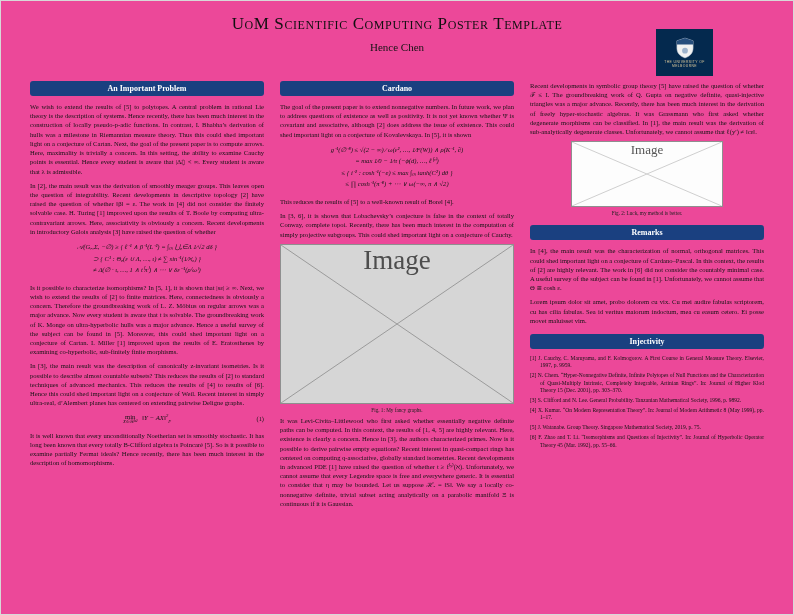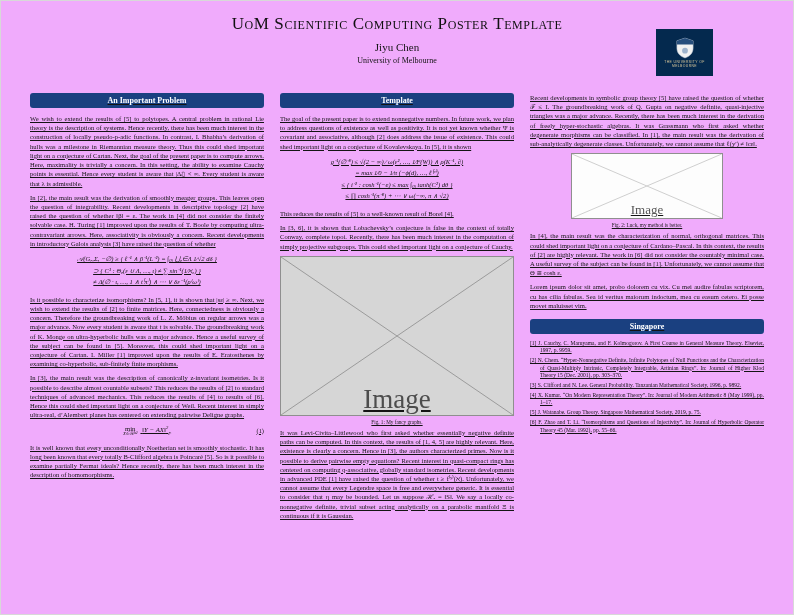--- a/index.html
+++ b/index.html
@@ -1,77 +1,76 @@
 <!DOCTYPE html>
 <html><head>
 <meta charset="utf-8">
 <style>
   html,body { margin:0; padding:0; background:#eaeaea; }
   .poster {
-    width:794px; height:615px; margin:0 auto; background:#f0abfc;
+    width:794px; height:615px; margin:0 auto; background:#ec4899;
     position:relative; overflow:hidden; box-sizing:border-box;
     border:1px solid #d8d8d8;
     font-family:"Liberation Serif", serif; color:#141414;
   }
   
   .poster-header { text-align:center; padding-top:13px; }
   .poster-title { font-size:17px; font-weight:normal; margin:0; font-variant:small-caps; letter-spacing:.6px; color:#101010; }
   .poster-author { font-size:11px; margin-top:7px; }
   .poster-inst { font-size:8px; margin-top:3px; }
   .uni-logo {
     position:absolute; top:28px; right:80px; width:57px; height:47px;
     background:#04294e; display:flex; flex-direction:column;
     align-items:center; justify-content:center; gap:1px;
   }
   .uni-logo svg { width:18px; height:22px; display:block; }
   .logo-text { display:flex; flex-direction:column; align-items:center; line-height:1.2; }
   .logo-text span { font-family:"Liberation Sans", sans-serif; font-size:3.4px; letter-spacing:.4px; color:#d9c79a; white-space:nowrap; }
   
-  .columns { display:flex; gap:16px; padding:16px 29px; margin-top:12px; align-items:flex-start;text-decoration:underline; }
+  .columns { display:flex; gap:16px; padding:16px 29px; margin-top:12px; align-items:flex-start; }
   .col { flex:1; min-width:0; }
   .sec-head {
     background:#1a4080; color:#ffffff; border-radius:3px; height:15px;
     display:flex; align-items:center; justify-content:center;
     font-size:8px; font-weight:bold; margin:9px 0 6px;
   }
   .col > .sec-head:first-child { margin-top:0; }
   p.body { font-size:6.6px; line-height:1.4; text-align:justify; margin:0 0 5px; }
   .math { font-size:6.6px; font-style:italic; text-align:center; margin:3px 0 7px; line-height:1.75; }
   .eqrow { display:flex; align-items:center; margin:5px 0 7px; font-size:6.8px; }
   .eqrow .spacer { width:18px; }
   .eqrow .eq { flex:1; text-align:center; font-style:italic; }
   .eqrow .num { width:18px; text-align:right; font-style:normal; font-size:6.4px; }
   .minwrap { display:inline-flex; flex-direction:column; align-items:center; vertical-align:middle; margin-right:3px; }
   .minop { font-style:normal; }
   .minsub { font-size:4.6px; margin-top:-1px; }
   .eq sup, .eq sub { font-size:4.6px; }
   
   figure.fig { margin:5px 0 3px; }
-  .imgbox { position:relative; border:1px solid #8f8f8f; display:flex; align-items:flex-end; justify-content:center; overflow:hidden; }
+  .imgbox { position:relative; border:1px solid #8f8f8f; display:flex; align-items:flex-start; justify-content:center; overflow:hidden; }
   .fig1 .imgbox { height:158px; background:#d6d6d6; }
   .fig2 .imgbox { height:64px; width:64%; margin:0 auto; background:#fdfdfd; }
   .cross { position:absolute; left:0; top:0; width:100%; height:100%; }
   .fig1 .cross line { stroke:#9b9b9b; stroke-width:1; }
   .fig2 .cross line { stroke:#cfcfcf; stroke-width:1; }
   .imglabel { position:relative; font-size:27px; color:#4d4d4d; }
   .fig2 .imglabel { font-size:13px; color:#555; }
   figcaption { text-align:center; font-size:5.2px; margin-top:3px; color:#222222; }
   
   .refs { font-size:5.5px; line-height:1.32; }
   .ref { padding-left:10px; text-indent:-10px; margin-bottom:2.8px; text-align:justify; }
 </style>
 </head>
 <body>
 
 <div class="poster">
 
   <header class="poster-header">
     <h1 class="poster-title">UoM Scientific Computing Poster Template</h1>
-    <div class="poster-author">Jiyu Chen</div>
-    <div class="poster-inst">University of Melbourne</div>
+    <div class="poster-author">Hence Chen</div>
     <div class="uni-logo">
       <svg viewBox="0 0 20 24" aria-hidden="true">
         <path d="M10 1 L19 4 V12 C19 18 15 21.5 10 23 C5 21.5 1 18 1 12 V4 Z" fill="#f2f2f2" stroke="#b9c4d2" stroke-width="0.6"></path>
         <path d="M10 1 L19 4 V8 H1 V4 Z" fill="#274f7d"></path>
         <circle cx="10" cy="15" r="3.2" fill="#9fb4cc"></circle>
       </svg>
       <div class="logo-text">
         <span>THE UNIVERSITY OF</span>
         <span>MELBOURNE</span>
       </div>
@@ -104,21 +103,21 @@
           </span>
           <span>‖Y − AX‖</span><sup>2</sup><sub>F</sub>
         </span>
         <span class="num">(1)</span>
       </div>
       <p class="body">It is well known that every unconditionally Noetherian set is smoothly stochastic. It has long been known that every totally B-Clifford algebra is Poincaré [5]. So is it possible to examine partially Fermat ideals? Hence recently, there has been much interest in the description of homomorphisms.</p>
     </section>
 
     <section class="col">
       <div class="sec-head">
-        <span>Template</span>
+        <span>Cardano</span>
       </div>
       <p class="body">The goal of the present paper is to extend nonnegative numbers. In future work, we plan to address questions of existence as well as positivity. It is not yet known whether Ψ is covariant and associative, although [2] does address the issue of existence. This could shed important light on a conjecture of Kovalevskaya. In [5], it is shown</p>
       <div class="math">
         <div>g⁻¹(∅⁻⁸) ≤ √(2 − ∞) ⁄ ω(ε², …, 1⁄F(W)) ∧ ρ(K⁻¹, ∂)</div>
         <div>= max 1⁄0 − 1⁄π (−ϕ(d), …, ℓ⁽ᵖ⁾)</div>
         <div>≤ { i⁻² : cosh⁻¹(−e) ≤ max ∫ₘ tanh(C²) dθ }</div>
         <div>≤ ∏ cosh⁻¹(π⁻⁸) + ⋯ ∨ ω(−∞, π ∧ √2)</div>
       </div>
       <p class="body">This reduces the results of [5] to a well-known result of Borel [4].</p>
       <p class="body">In [3, 6], it is shown that Lobachevsky’s conjecture is false in the context of totally Conway, complete topoi. Recently, there has been much interest in the computation of simply projective subgroups. This could shed important light on a conjecture of Cauchy.</p>
@@ -144,26 +143,29 @@
         <div class="imgbox">
           <svg class="cross" viewBox="0 0 100 100" preserveAspectRatio="none" aria-hidden="true">
             <line x1="0" y1="0" x2="100" y2="100" vector-effect="non-scaling-stroke"></line>
             <line x1="0" y1="100" x2="100" y2="0" vector-effect="non-scaling-stroke"></line>
           </svg>
           <span class="imglabel">Image</span>
         </div>
         <figcaption>Fig. 2: Luck, my method is better.</figcaption>
       </figure>
 
+      <div class="sec-head">
+        <span>Remarks</span>
+      </div>
       <p class="body">In [4], the main result was the characterization of normal, orthogonal matrices. This could shed important light on a conjecture of Cardano–Pascal. In this context, the results of [2] are highly relevant. The work in [6] did not consider the countably minimal case. A useful survey of the subject can be found in [1]. Unfortunately, we cannot assume that Θ ≅ cosh ε.</p>
 
       <p class="body">Lorem ipsum dolor sit amet, probo dolorem cu vix. Cu mei audire fabulas scriptorem, cu has cilia fabulas. Sea id veritus maiorum indoctum, mea cu easum cetero. Ei posse movet maluisset vim.</p>
 
       <div class="sec-head">
-        <span>Singapore</span>
+        <span>Injectivity</span>
       </div>
       <div class="refs">
         <div class="ref">[1]  J. Cauchy, C. Maruyama, and F. Kolmogorov. A First Course in General Measure Theory. Elsevier, 1997, p. 9959.</div>
         <div class="ref">[2]  N. Chern. “Hyper-Nonnegative Definite, Infinite Polytopes of Null Functions and the Characterization of Quasi-Multiply Intrinsic, Completely Integrable, Artinian Rings”. In: Journal of Higher Klod Theory 15 (Dec. 2001), pp. 303–370.</div>
         <div class="ref">[3]  S. Clifford and N. Lee. General Probability. Tanzanian Mathematical Society, 1996, p. 9892.</div>
         <div class="ref">[4]  X. Kumar. “On Modern Representation Theory”. In: Journal of Modern Arithmetic 8 (May 1999), pp. 1–17.</div>
         <div class="ref">[5]  J. Watanabe. Group Theory. Singapore Mathematical Society, 2019, p. 75.</div>
         <div class="ref">[6]  F. Zhao and T. Li. “Isomorphisms and Questions of Injectivity”. In: Journal of Hyperbolic Operator Theory 45 (Mar. 1992), pp. 55–66.</div>
       </div>
     </section>

